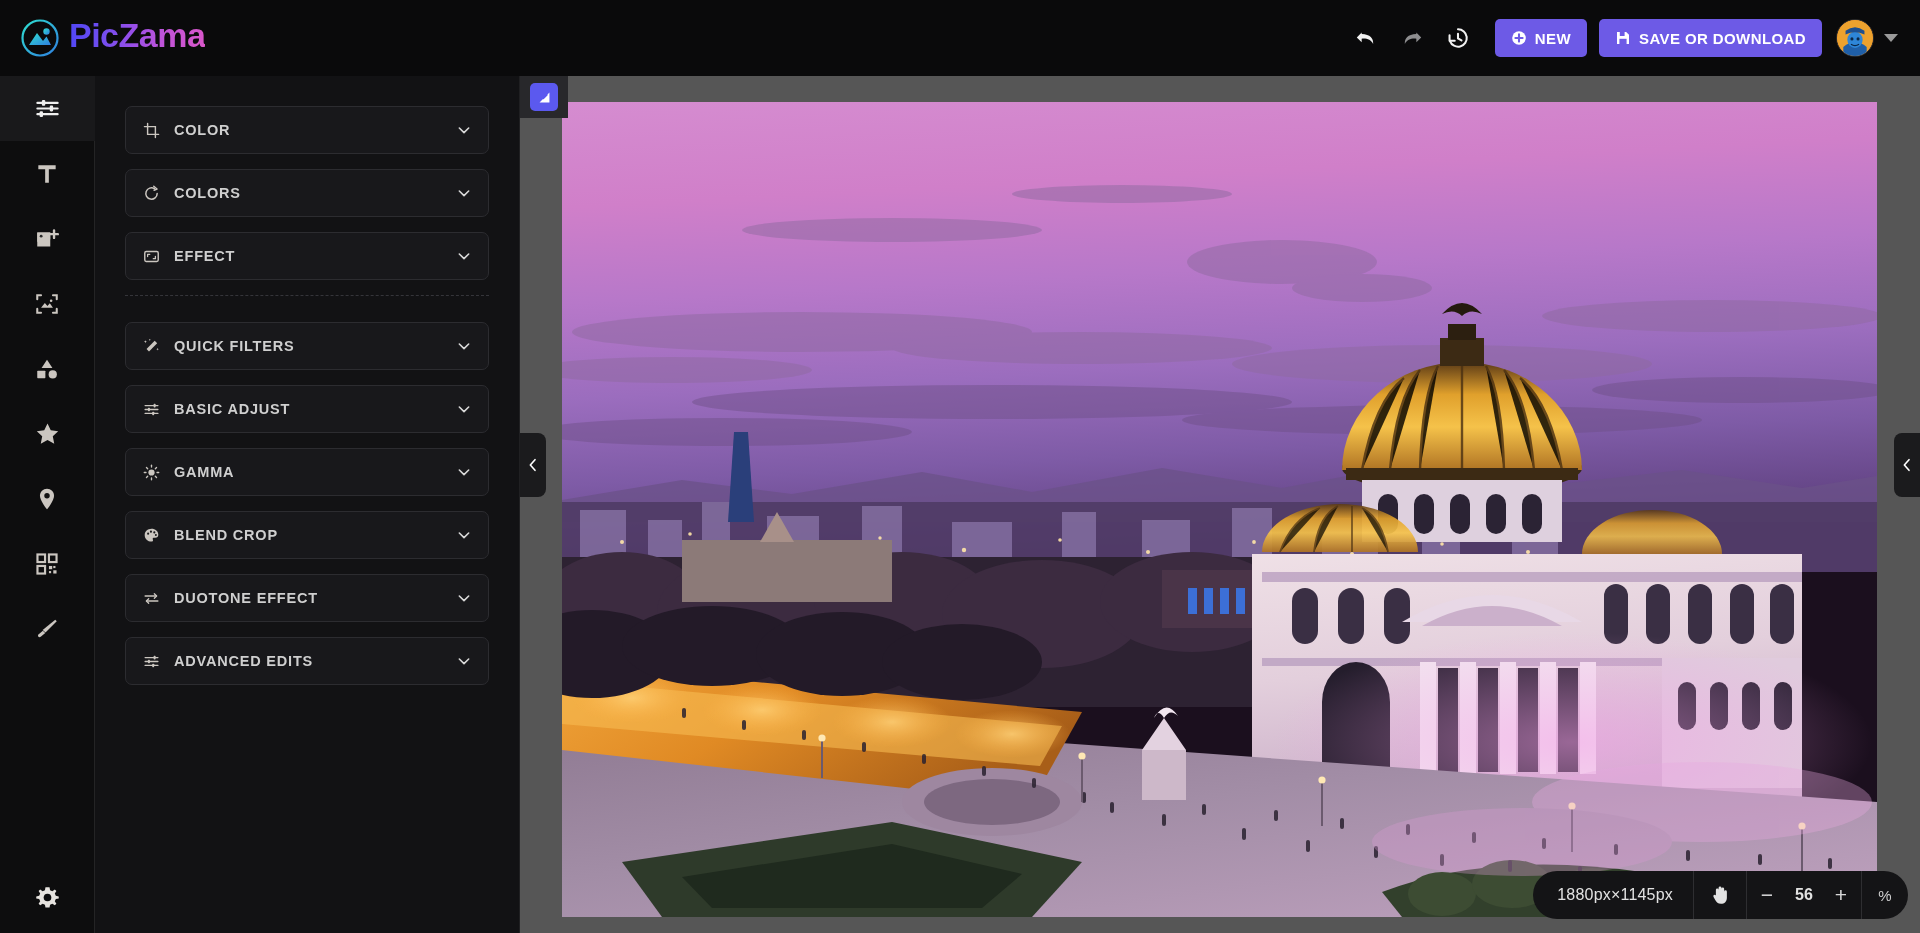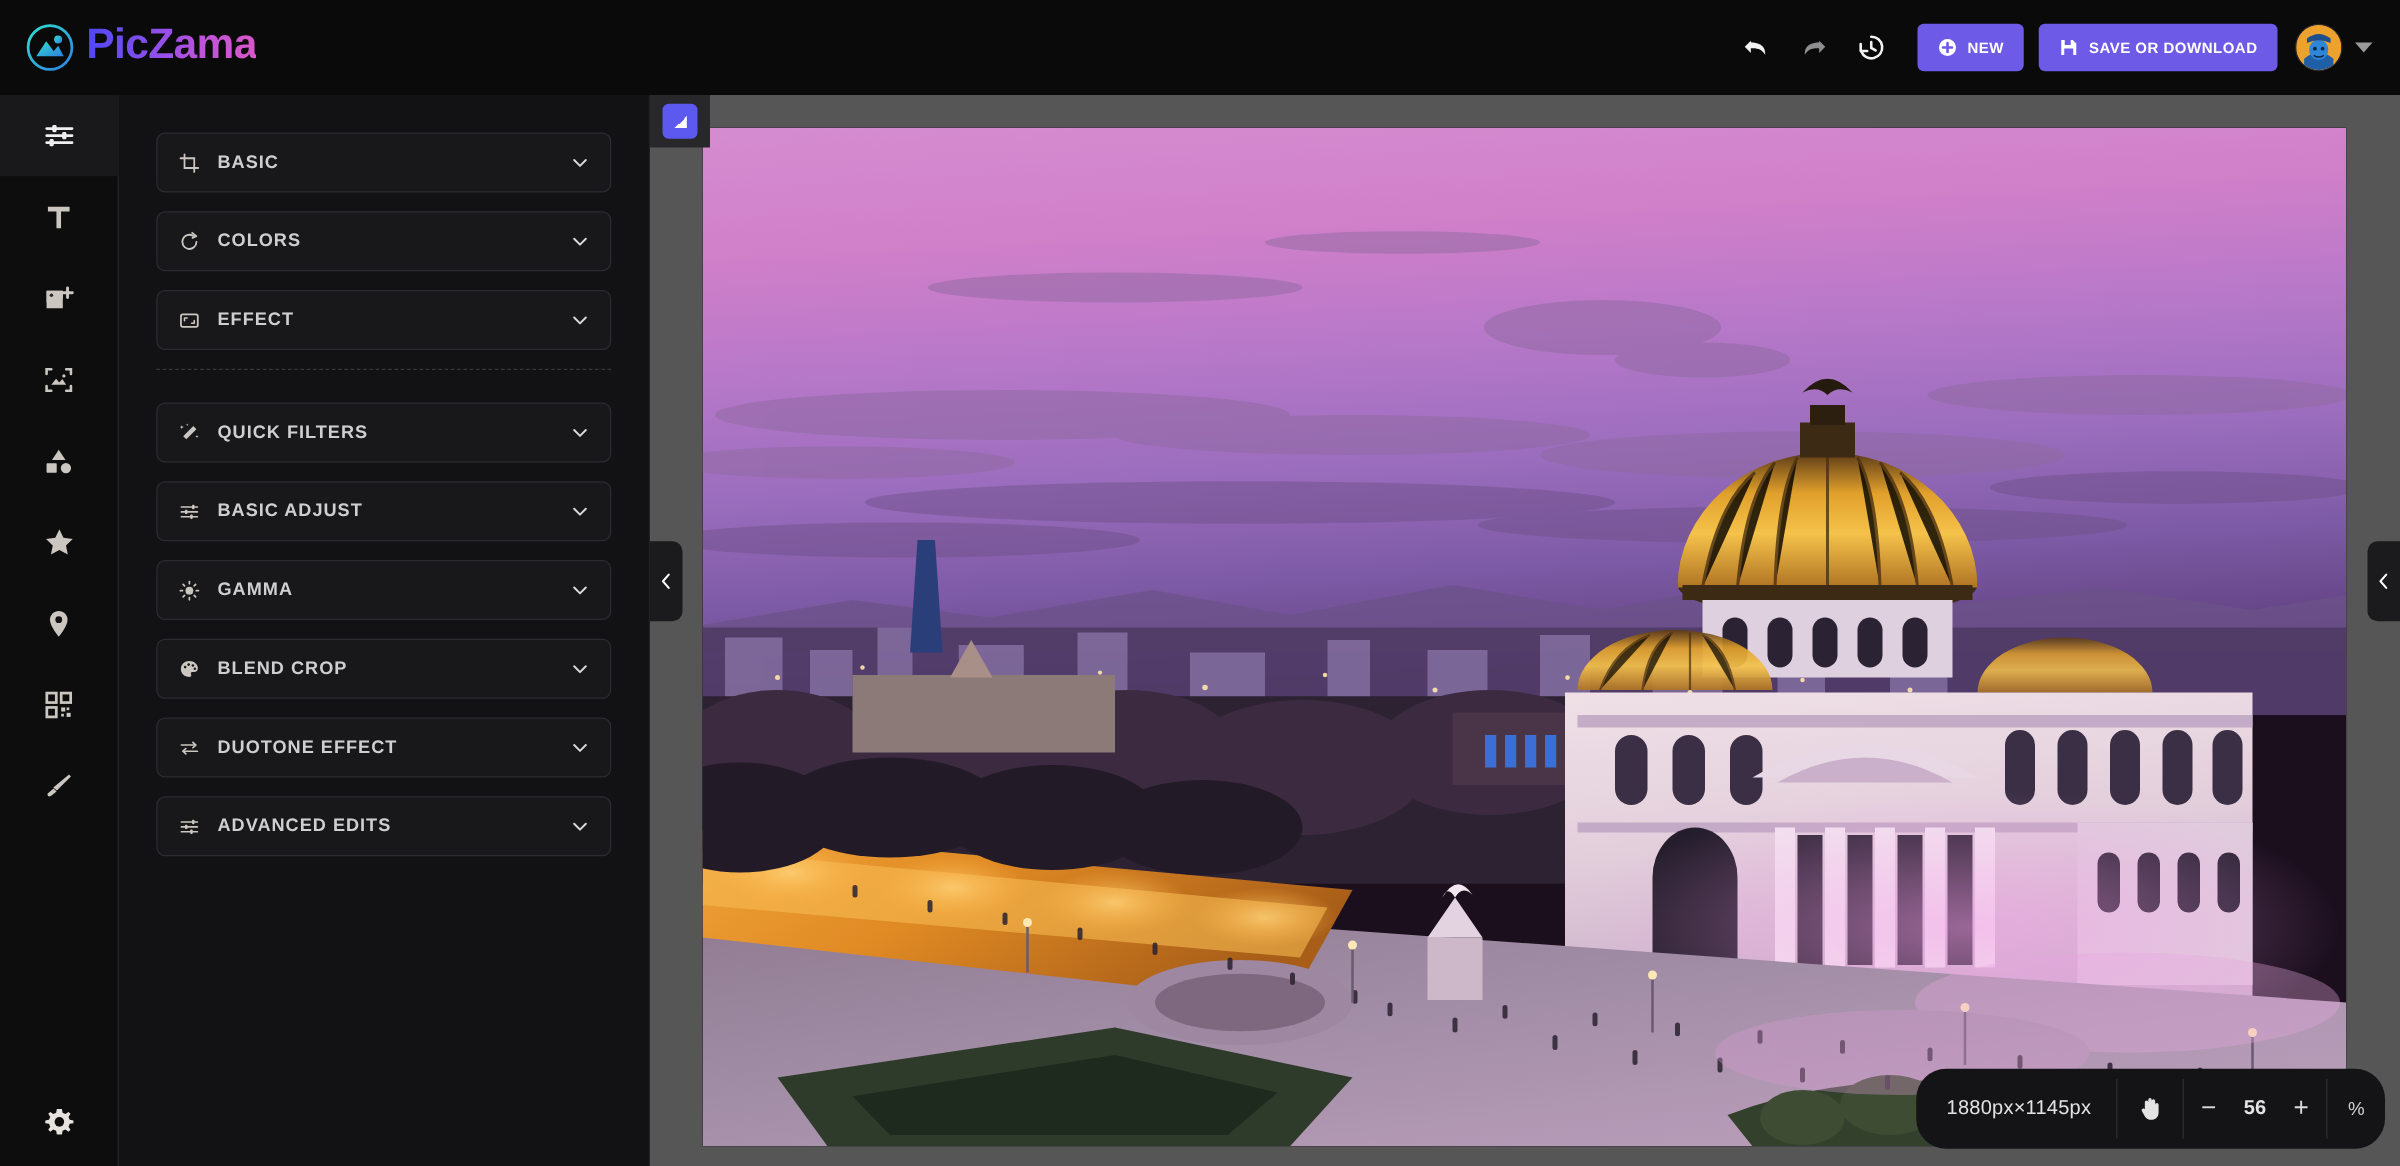--- a/index.html
+++ b/index.html
@@ -31,21 +31,21 @@
   .top-right { display: flex; align-items: center; gap: 0px; }
   .icon-btn {
     width: 46px; height: 46px; display: flex; align-items: center; justify-content: center;
     background: none; border: none; cursor: pointer;
   }
   .icon-btn svg { display:block; }
   .btn {
     height: 38px; border-radius: 5px; border: none;
     background: #6d5ae6; color: #fff;
     font-family: "Liberation Sans", sans-serif;
-    font-size: 12px; font-weight: bold; letter-spacing: 0.4px;
+    font-size: 15px; font-weight: bold; letter-spacing: 0.4px;
     display: flex; align-items: center; gap: 8px;
     padding: 0 16px; cursor: pointer; white-space: nowrap;
   }
   .btn-new { margin-left: 14px; }
   .btn-save { margin-left: 12px; }
   .avatar-wrap { display:flex; align-items:center; gap:4px; margin-left: 14px; }
   .avatar {
     width: 38px; height: 38px; border-radius: 50%;
     background: radial-gradient(circle at 50% 62%, #1f6fb5 0 30%, #e88b2a 31% 100%);
     overflow: hidden; position: relative; cursor: pointer;
@@ -120,21 +120,21 @@
   }
 
   .handle {
     position: absolute; width: 26px; height: 64px; background: #1b1b1d;
     display: flex; align-items: center; justify-content: center; cursor: pointer; z-index: 35;
   }
   .handle-left { left: 520px; top: 433px; border-radius: 0 8px 8px 0; }
   .handle-right { right: 0px; top: 433px; border-radius: 8px 0 0 8px; }
 
   .zoombar {
-    position: absolute; right: 12px; bottom: 14px; height: 64px;
+    position: absolute; right: 12px; bottom: 14px; height: 48px;
     background: #141416; border-radius: 24px;
     display: flex; align-items: center; z-index: 36;
     color: #e2e2e2; font-size: 16px;
   }
   .zb-size { padding: 0 20px 0 24px; white-space: nowrap; letter-spacing: 0.2px; }
   .zb-sep { width: 1px; height: 48px; background: #2e2e31; }
   .zb-hand { width: 52px; display:flex; align-items:center; justify-content:center; cursor:pointer; }
   .zb-minus, .zb-plus {
     width: 40px; display:flex; align-items:center; justify-content:center;
     cursor: pointer; font-size: 21px; color:#d8d8d8;
@@ -327,21 +327,21 @@
 
       <div class="acc">
         <span class="acc-ico">
           <svg width="17" height="17" viewBox="0 0 24 24">
             <g stroke="#cbc6c0" stroke-width="2" stroke-linecap="round" fill="none">
               <path d="M6.5 2 V17.5 H22"></path>
                 <path d="M2 6.5 H17.5 V22"></path>
             </g>
           </svg>
         </span>
-        <span class="acc-label">BASIC</span>
+        <span class="acc-label">COLOR</span>
         <span class="acc-chev">
           <svg width="16" height="16" viewBox="0 0 24 24">
               <path d="M5 9 L12 16 L19 9" fill="none" stroke="#d8d8d8" stroke-width="2.4" stroke-linecap="round" stroke-linejoin="round"></path>
             </svg>
         </span>
       </div>
 
       <div class="acc">
         <span class="acc-ico">
           <svg width="17" height="17" viewBox="0 0 24 24">

